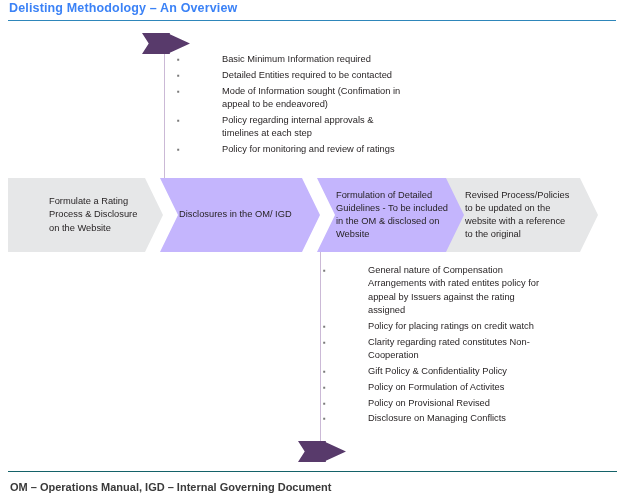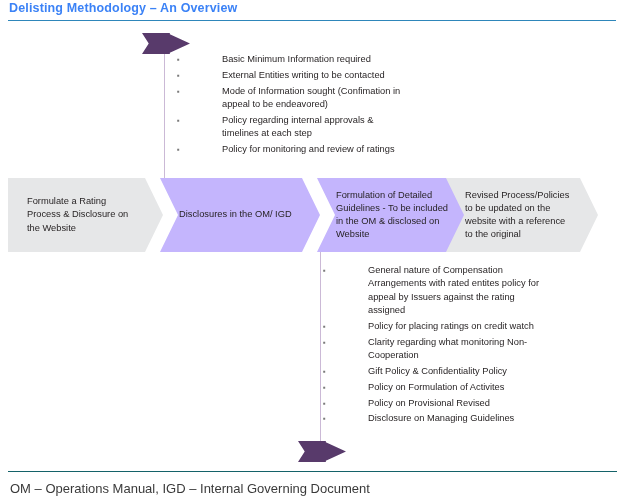--- a/index.html
+++ b/index.html
@@ -42,23 +42,24 @@
     left: 8px;
     top: 471px;
     width: 609px;
     height: 1.4px;
     background: #146269;
   }
   .footer-note {
     position: absolute;
     left: 10px;
     top: 481px;
-    font-size: 13px;
+    font-size: 11px;
     color: #3a3a3a;
     white-space: nowrap;
+    font-weight: bold;
   }
 
   
   .chevron {
     position: absolute;
     top: 178px;
     height: 74px;
     box-sizing: border-box;
     display: flex;
     align-items: center;
@@ -73,21 +74,21 @@
   
   .chev-shape-mid {
     clip-path: polygon(0 0, calc(100% - 18px) 0, 100% 50%, calc(100% - 18px) 100%, 0 100%, 18px 50%);
   }
   .chev-shape-first {
     clip-path: polygon(0 0, calc(100% - 18px) 0, 100% 50%, calc(100% - 18px) 100%, 0 100%);
   }
   .c-gray   { background: #e6e7e8; }
   .c-purple { background: #c4b5fd; }
 
-  #chev-1 { left: 8px;   width: 155px; }
+  #chev-1 { left: 8px;   width: 155px; padding-left: 22px; }
   #chev-2 { left: 160px; width: 160px; }
   #chev-3 { left: 317px; width: 158px; }
   #chev-4 { left: 446px; width: 152px; }
 
   
   .connector {
     position: absolute;
     width: 1px;
     background: #cbb9d6;
   }
@@ -166,21 +167,21 @@
   <div class="chev-label">Revised Process/Policies to be updated on the website with a reference to the original</div>
 </div>
 
 <div class="bullet-list" id="list-top">
     <div class="bullet-item">
       <span class="bullet-mark">▪</span>
       <span class="bullet-text">Basic Minimum Information required</span>
     </div>
     <div class="bullet-item">
       <span class="bullet-mark">▪</span>
-      <span class="bullet-text">External Entities writing to be contacted</span>
+      <span class="bullet-text">Detailed Entities required to be contacted</span>
     </div>
     <div class="bullet-item">
       <span class="bullet-mark">▪</span>
       <span class="bullet-text">Mode of Information sought (Confimation in appeal to be endeavored)</span>
     </div>
     <div class="bullet-item">
       <span class="bullet-mark">▪</span>
       <span class="bullet-text">Policy regarding internal approvals &amp; timelines at each step</span>
     </div>
     <div class="bullet-item">
@@ -193,34 +194,34 @@
     <div class="bullet-item">
       <span class="bullet-mark">▪</span>
       <span class="bullet-text">General nature of Compensation Arrangements with rated entites policy for appeal by Issuers against the rating assigned</span>
     </div>
     <div class="bullet-item">
       <span class="bullet-mark">▪</span>
       <span class="bullet-text">Policy for placing ratings on credit watch</span>
     </div>
     <div class="bullet-item">
       <span class="bullet-mark">▪</span>
-      <span class="bullet-text">Clarity regarding what monitoring Non-Cooperation</span>
+      <span class="bullet-text">Clarity regarding rated constitutes Non-Cooperation</span>
     </div>
     <div class="bullet-item">
       <span class="bullet-mark">▪</span>
       <span class="bullet-text">Gift Policy &amp; Confidentiality Policy</span>
     </div>
     <div class="bullet-item">
       <span class="bullet-mark">▪</span>
       <span class="bullet-text">Policy on Formulation of Activites</span>
     </div>
     <div class="bullet-item">
       <span class="bullet-mark">▪</span>
       <span class="bullet-text">Policy on Provisional Revised</span>
     </div>
     <div class="bullet-item">
       <span class="bullet-mark">▪</span>
-      <span class="bullet-text">Disclosure on Managing Guidelines</span>
+      <span class="bullet-text">Disclosure on Managing Conflicts</span>
     </div>
   </div>
 
 <div class="footer-rule"></div>
 <div class="footer-note">OM – Operations Manual, IGD – Internal Governing Document</div>
 
 </body></html>

